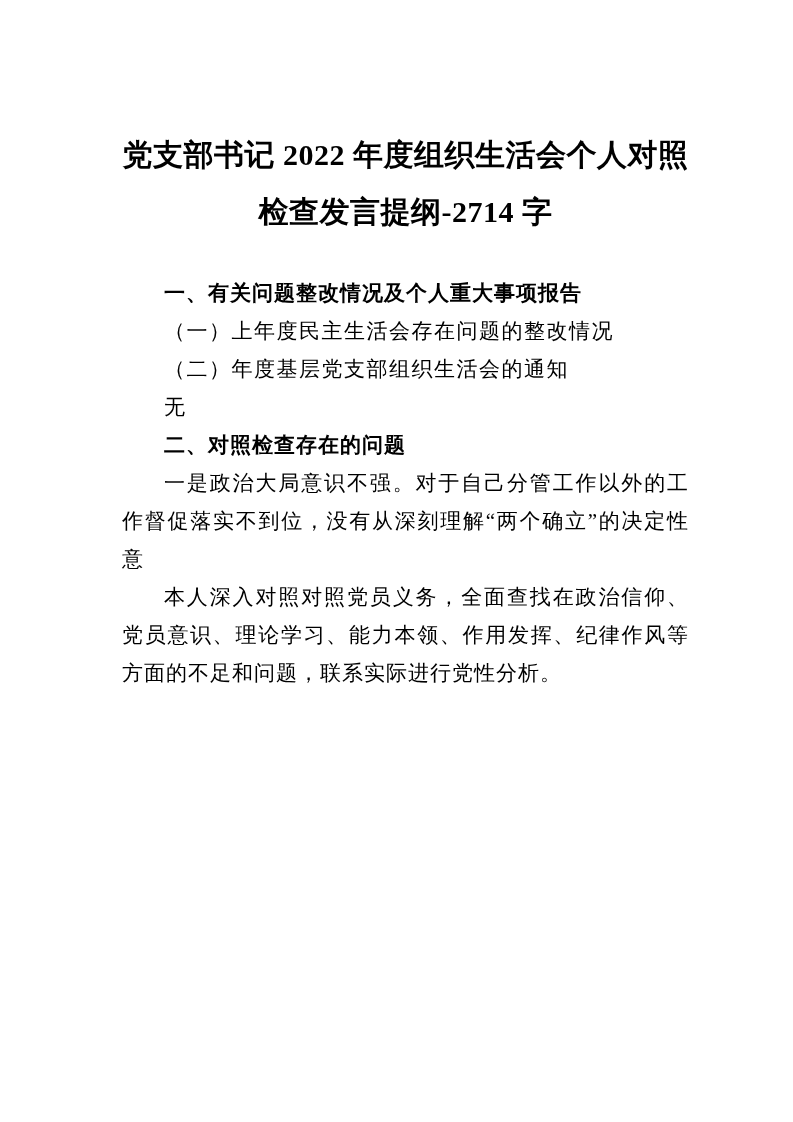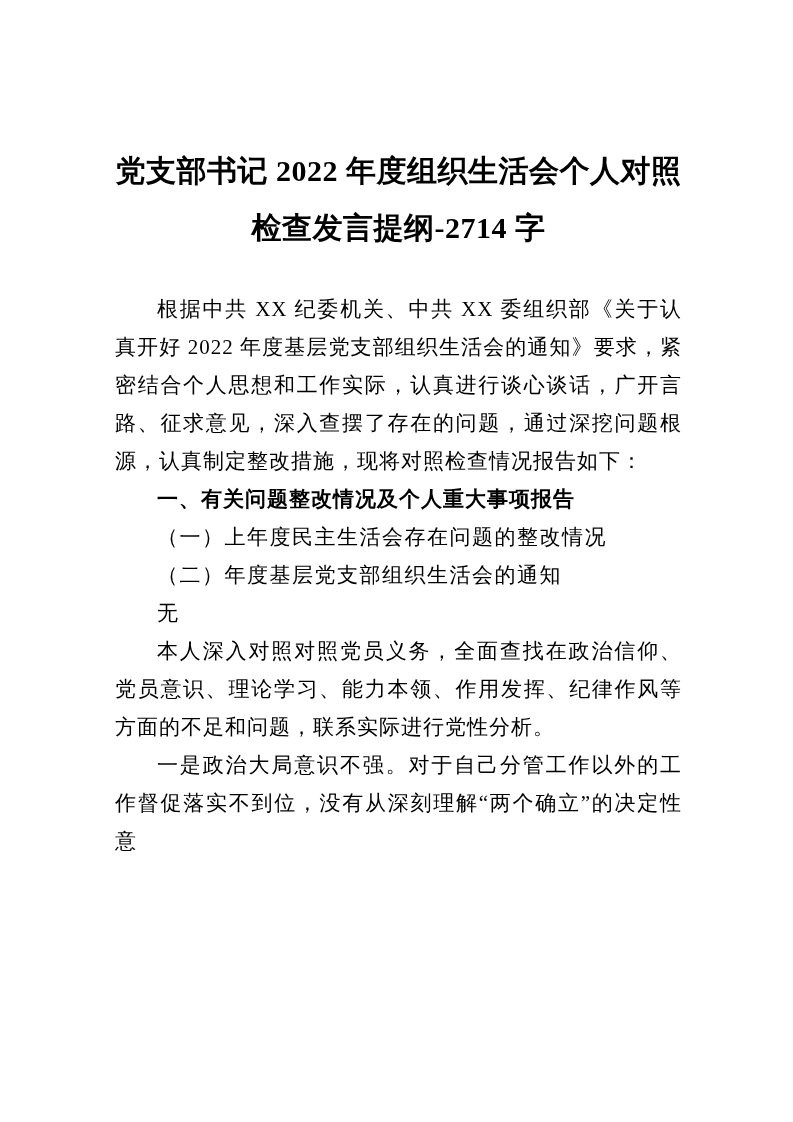--- a/index.html
+++ b/index.html
@@ -11,24 +11,23 @@
     position: relative;
     width: 793px;
     height: 1122px;
     background: #ffffff;
     color: #000000;
     overflow: hidden;
     font-family: "Liberation Serif", "DejaVu Serif", serif;
   }
   .content {
     position: absolute;
-    left: 115px;
+    left: 122px;
     top: 0;
     width: 567px;
-    margin-top: 16px;
   }
   .doc-title {
     margin: 126px 0 34px 0;
     font-size: 30px;
     line-height: 57px;
     font-weight: bold;
     text-align: center;
     letter-spacing: 0.5px;
     font-family: "Liberation Serif", "DejaVu Serif", serif;
   }
@@ -61,29 +60,29 @@
     font-family: "Liberation Serif", "DejaVu Serif", serif;
   }
 </style>
 </head>
 <body>
 
 <div class="page">
   <div class="content">
     <h1 class="doc-title">党支部书记 2022 年度组织生活会个人对照检查发言提纲-2714 字</h1>
 
-    <p class="para">根据中共 XX 纪委机关、中共 XX 委组织部《关于认真开好 2022 年度基层党支部组织生活会的通知》要求，紧密结合个人思想和工作实际，认真进行谈心谈话，广开言路、征求意见，深入查摆了存在的问题，通过深挖问题根源，认真制定整改措施，现将对照检查情况报告如下：</p>
 
     <h2 class="h-sans">一、有关问题整改情况及个人重大事项报告</h2>
 
     <h3 class="h-kai">（一）上年度民主生活会存在问题的整改情况</h3>
 
 
     <h3 class="h-kai">（二）年度基层党支部组织生活会的通知</h3>
 
     <p class="para">无</p>
 
+    <h2 class="h-sans">二、对照检查存在的问题</h2>
+
+    <p class="para">一是政治大局意识不强。对于自己分管工作以外的工作督促落实不到位，没有从深刻理解“两个确立”的决定性意</p>
 
     <p class="para">本人深入对照对照党员义务，全面查找在政治信仰、党员意识、理论学习、能力本领、作用发挥、纪律作风等方面的不足和问题，联系实际进行党性分析。</p>
-
-    <p class="para">一是政治大局意识不强。对于自己分管工作以外的工作督促落实不到位，没有从深刻理解“两个确立”的决定性意</p>
   </div>
 </div>
 
 </body></html>

